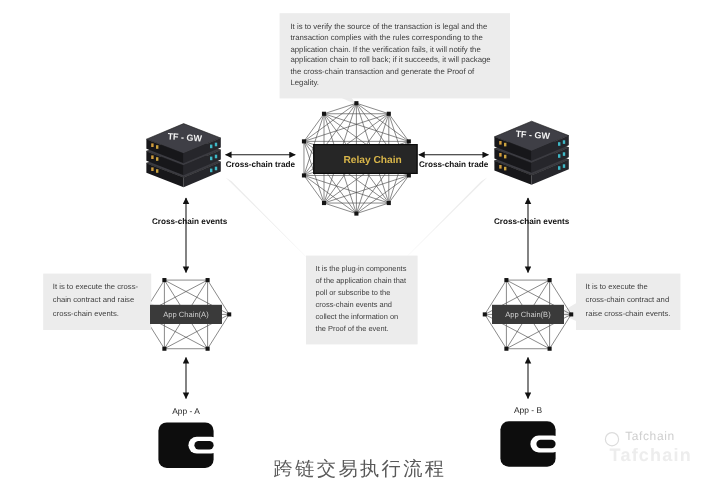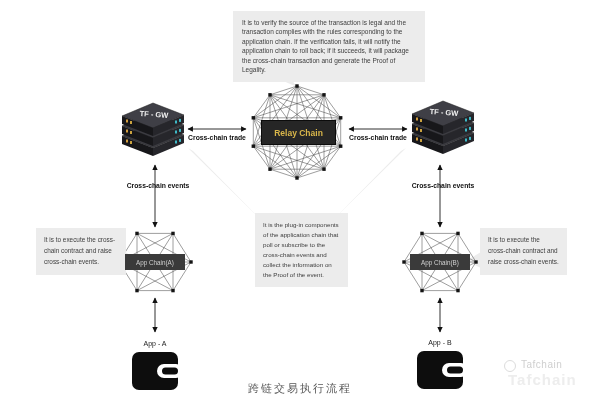--- a/index.html
+++ b/index.html
@@ -12,27 +12,27 @@
   .pointer{fill:#ececec;}
   .callout{position:absolute;background:#ececec;color:#3d3d3d;box-sizing:border-box;}
   .callout.top{left:233px;top:11px;width:192px;padding:7px 9px;font-size:6.5px;line-height:1.45;}
   .callout.center{left:255px;top:213px;width:93px;padding:7px 8px;font-size:6.2px;line-height:1.6;}
   .callout.side{width:90px;padding:7px 8px;font-size:6.4px;line-height:1.7;}
   .callout.left{left:36px;top:228px;}
   .callout.right{left:480px;top:228px;width:87px;}
   .edge-label{position:absolute;width:90px;text-align:center;font-size:6.8px;font-weight:bold;color:#111;}
   .node-box{position:absolute;display:flex;align-items:center;justify-content:center;}
   .relay-box{left:261px;top:120px;width:73px;height:23px;background:#262626;border:1px solid #0c0c0c;
-             color:#d9b64a;font-size:8.5px;font-weight:bold;}
+             color:#d9b64a;font-size:8.5px;font-weight:bold;padding-left:12px;}
   .chain-box{width:60px;height:16px;background:#3a3a3a;color:#d0d0d0;font-size:6.3px;}
   .chain-a{left:125px;top:254px;} .chain-b{left:410px;top:254px;}
   .gw-label{position:absolute;width:52px;text-align:center;color:#f2f2f2;font-size:7.5px;font-weight:bold;
             transform:rotate(4deg);}
   .app-label{position:absolute;width:80px;text-align:center;font-size:7px;color:#1a1a1a;}
-  .diagram-title{position:absolute;left:0;top:381px;width:600px;text-align:center;font-size:11px;
+  .diagram-title{position:absolute;left:0;top:381px;width:600px;text-align:center;font-size:16px;
                  color:#595959;letter-spacing:2px;font-family:Liberation Serif, serif;}
   .wm-small{position:absolute;left:521px;top:359px;font-size:10px;color:#cfcfcf;letter-spacing:.5px;}
   .wm-large{position:absolute;left:508px;top:371px;font-size:15px;font-weight:bold;color:#ededed;
             filter:blur(.6px);letter-spacing:1px;}
   .wm-logo{position:absolute;left:504px;top:360px;width:10px;height:10px;border:1.5px solid #dcdcdc;
            border-radius:50%;}
 </style>
 </head>
 <body>
 

